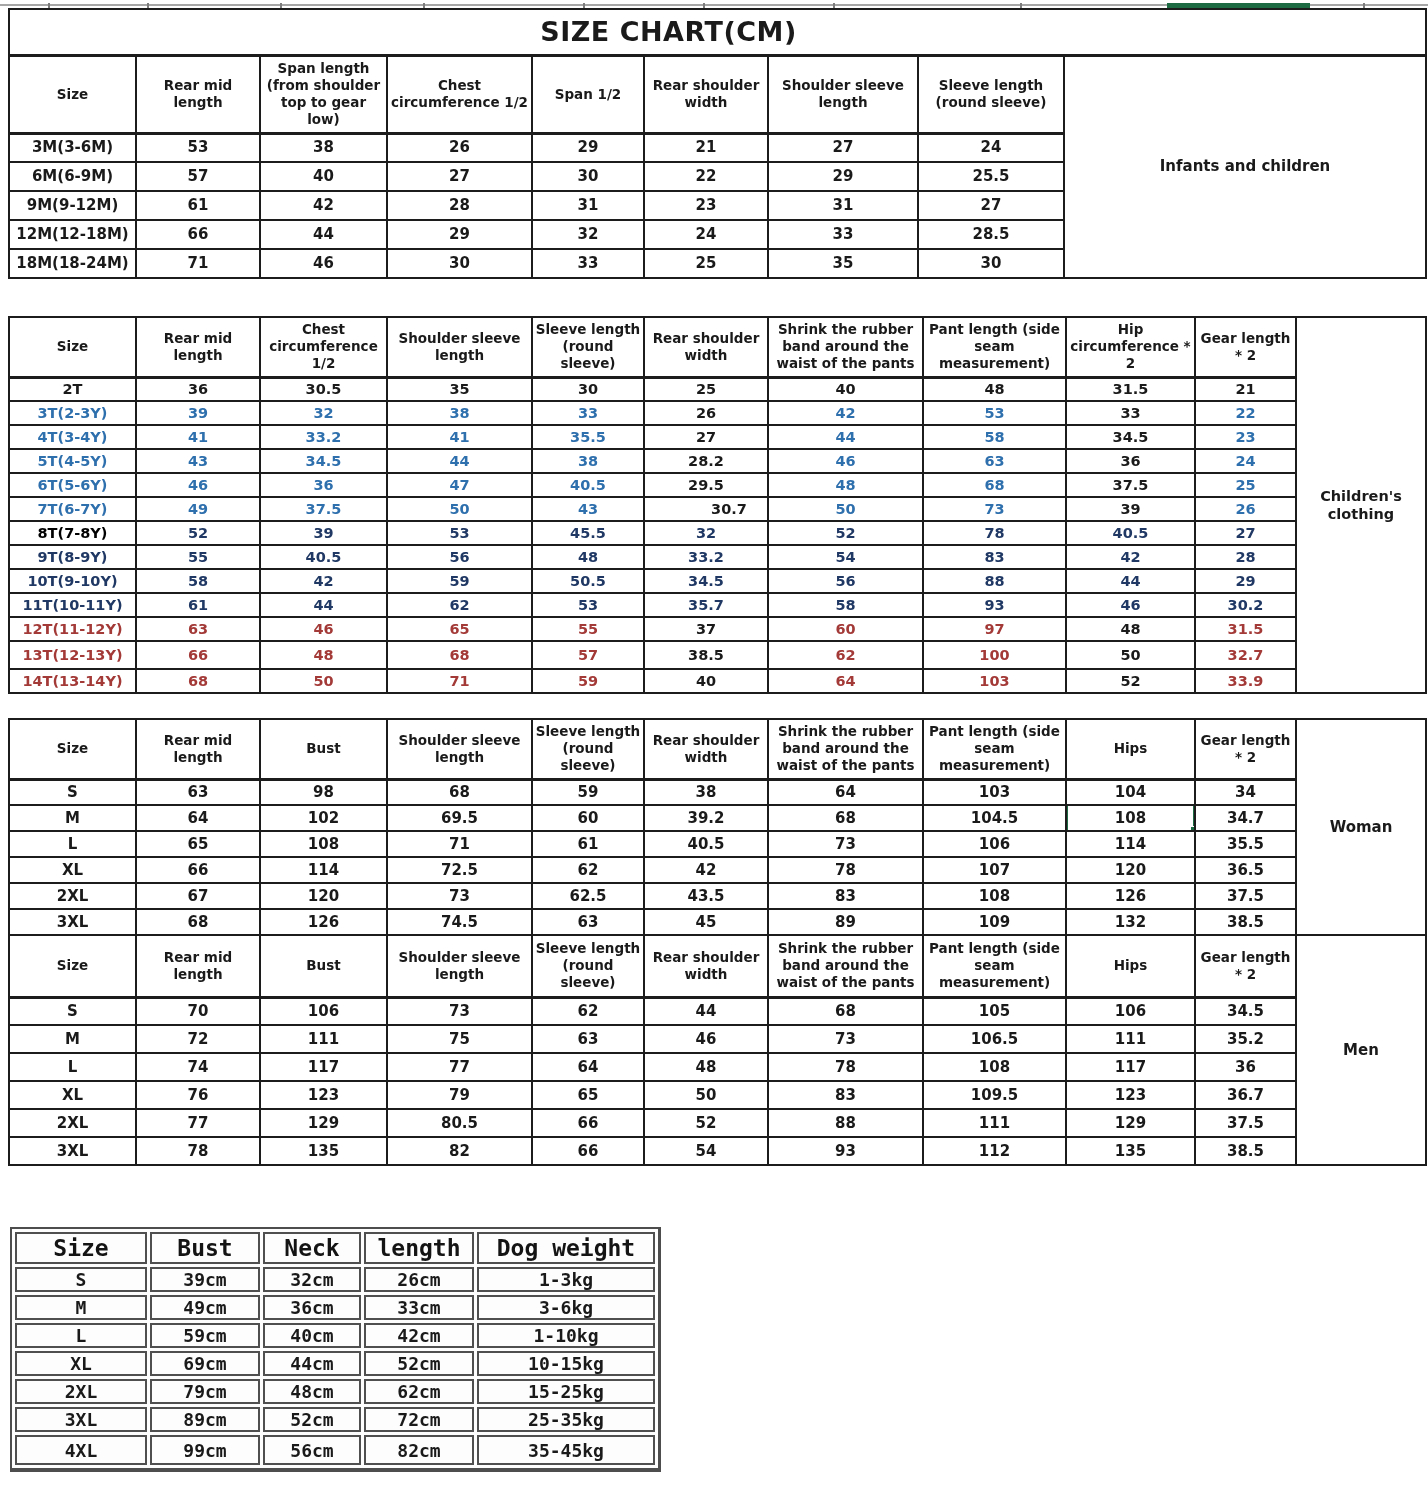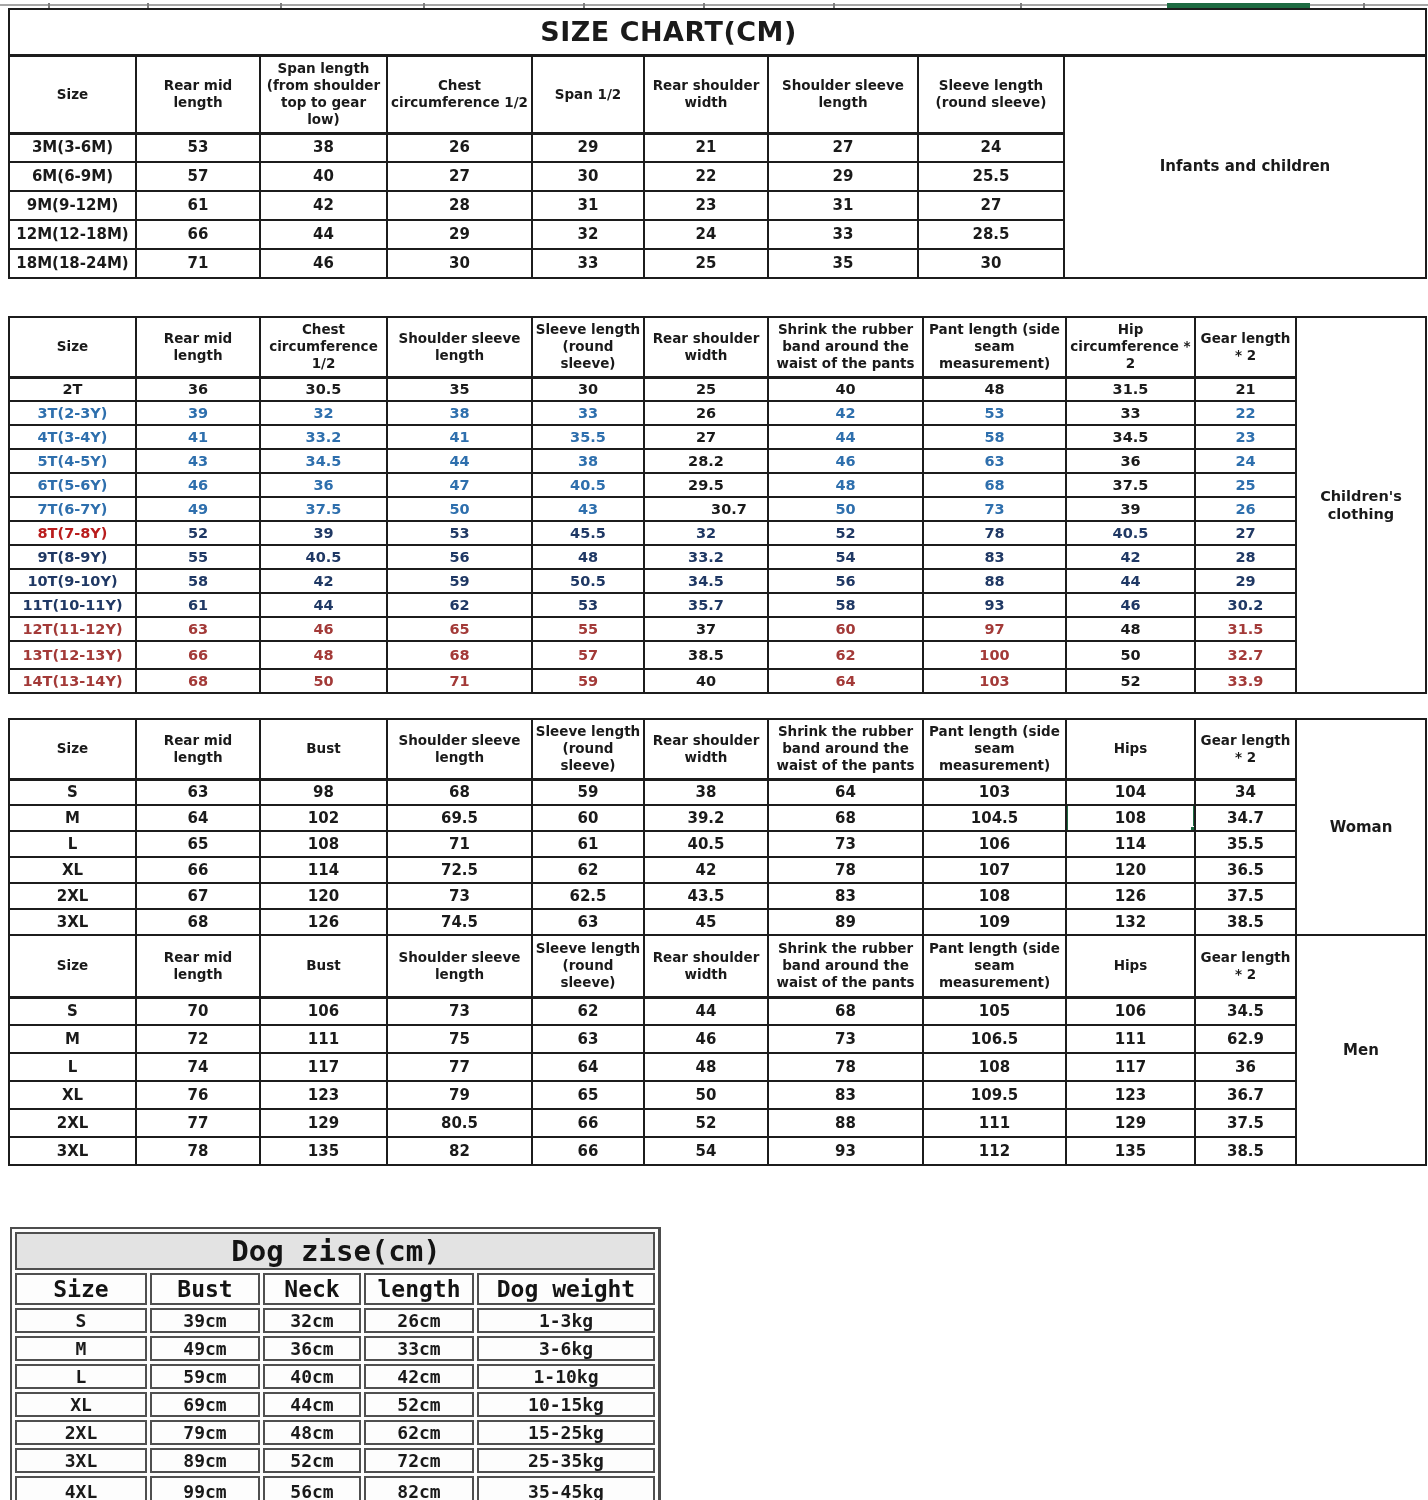--- a/index.html
+++ b/index.html
@@ -267,21 +267,21 @@
             <td style="color: rgb(46, 111, 173);">37.5</td>
             <td style="color: rgb(46, 111, 173);">50</td>
             <td style="color: rgb(46, 111, 173);">43</td>
             <td style="color: rgb(26, 26, 26); padding-left: 48px;">30.7</td>
             <td style="color: rgb(46, 111, 173);">50</td>
             <td style="color: rgb(46, 111, 173);">73</td>
             <td style="color: rgb(26, 26, 26);">39</td>
             <td style="color: rgb(46, 111, 173);">26</td>
           </tr>
           <tr style="height: 24px;">
-            <td style="color: #b91c1c; border-radius: 7px;">8T(7-8Y)</td>
+            <td style="color: #000000; border-radius: 7px;">8T(7-8Y)</td>
             <td style="color: rgb(31, 56, 100);">52</td>
             <td style="color: rgb(31, 56, 100);">39</td>
             <td style="color: rgb(31, 56, 100);">53</td>
             <td style="color: rgb(31, 56, 100);">45.5</td>
             <td style="color: rgb(31, 56, 100);">32</td>
             <td style="color: rgb(31, 56, 100);">52</td>
             <td style="color: rgb(31, 56, 100);">78</td>
             <td style="color: rgb(31, 56, 100);">40.5</td>
             <td style="color: rgb(31, 56, 100);">27</td>
           </tr>
@@ -507,21 +507,21 @@
           <tr style="height: 28px;">
             <td style="color: rgb(26, 26, 26);">M</td>
             <td style="color: rgb(26, 26, 26);">72</td>
             <td style="color: rgb(26, 26, 26);">111</td>
             <td style="color: rgb(26, 26, 26);">75</td>
             <td style="color: rgb(26, 26, 26);">63</td>
             <td style="color: rgb(26, 26, 26);">46</td>
             <td style="color: rgb(26, 26, 26);">73</td>
             <td style="color: rgb(26, 26, 26);">106.5</td>
             <td style="color: rgb(26, 26, 26);">111</td>
-            <td style="color: rgb(26, 26, 26);">62.9</td>
+            <td style="color: rgb(26, 26, 26);">35.2</td>
           </tr>
           <tr style="height: 28px;">
             <td style="color: rgb(26, 26, 26);">L</td>
             <td style="color: rgb(26, 26, 26);">74</td>
             <td style="color: rgb(26, 26, 26);">117</td>
             <td style="color: rgb(26, 26, 26);">77</td>
             <td style="color: rgb(26, 26, 26);">64</td>
             <td style="color: rgb(26, 26, 26);">48</td>
             <td style="color: rgb(26, 26, 26);">78</td>
             <td style="color: rgb(26, 26, 26);">108</td>
@@ -571,23 +571,20 @@
   <div class="block" style="left:10px;top:1227px;">
     <table class="dog">
         <colgroup>
           <col style="width: 132px;">
           <col style="width: 110px;">
           <col style="width: 98px;">
           <col style="width: 110px;">
           <col style="width: 178px;">
         </colgroup>
         <tbody>
-          <tr class="title-row" style="height: 38px;">
-            <td colspan="5" style="padding-right: 0px;">Dog zise(cm)</td>
-          </tr>
           <tr class="header-row" style="height: 32px;">
             <th>Size</th>
             <th>Bust</th>
             <th>Neck</th>
             <th>length</th>
             <th>Dog weight</th>
           </tr>
           <tr style="height: 23px;">
             <td style="color: rgb(26, 26, 26);">S</td>
             <td style="color: rgb(26, 26, 26);">39cm</td>

